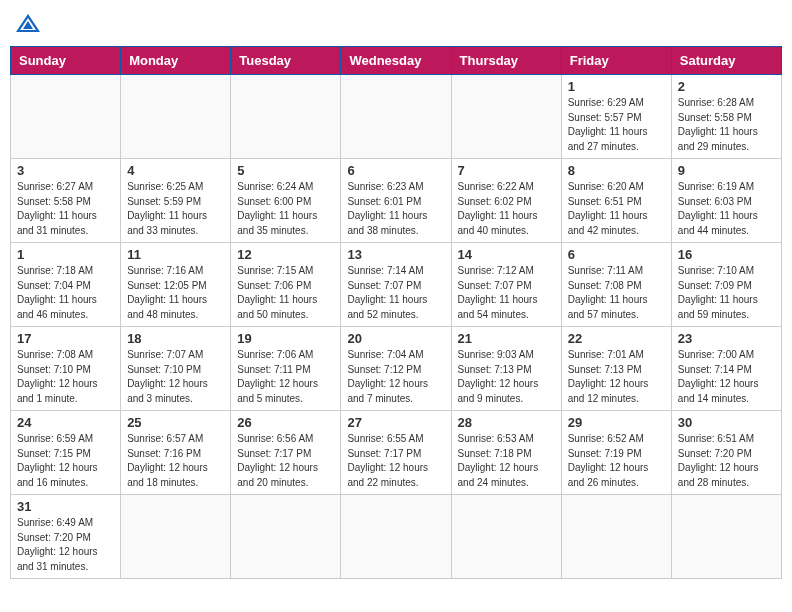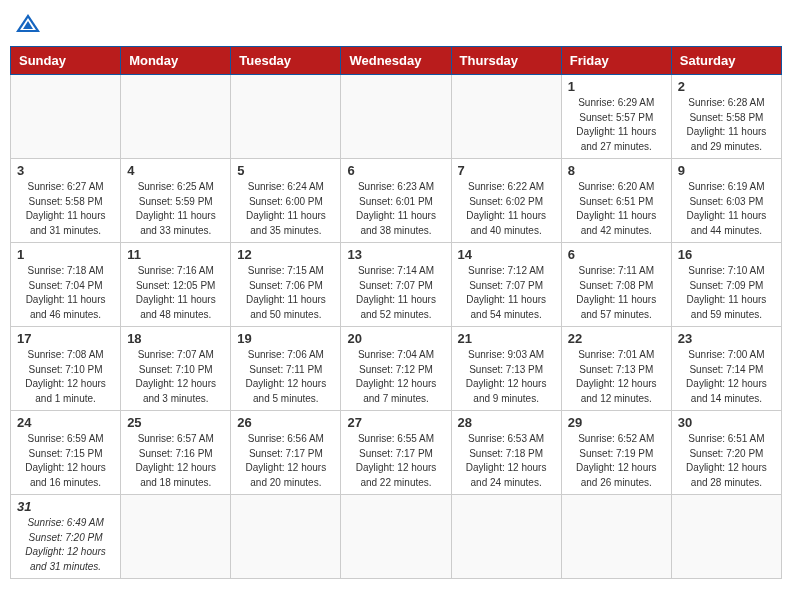--- a/index.html
+++ b/index.html
@@ -45,21 +45,21 @@
     .location-subtitle {
       font-size: 14px;
       color: #555;
     }
     .calendar {
       width: 100%;
       border-collapse: collapse;
       border: 1px solid #ccc;
     }
     .calendar th {
-      background-color: #b91c1c;
+      background-color: #be185d;
       color: #fff;
       text-align: left;
       padding: 6px 8px;
       font-size: 13px;
       font-weight: bold;
       border: 1px solid #1255a0;
     }
     .calendar td {
       border: 1px solid #ccc;
       vertical-align: top;
@@ -78,25 +78,23 @@
       font-size: 13px;
       font-weight: bold;
       color: #333;
       display: block;
       margin-bottom: 2px;
     }
     .day-info {
       font-size: 10px;
       color: #333;
       line-height: 1.45;
-      text-align: center;
     }
     .calendar tr:last-child td {
       border-bottom: 1px solid #ccc;
-      font-style: italic;
     }
   </style>
 </head>
 <body>
 
 <div class="header-area">
   <div class="logo-area">
     <svg class="logo-icon" viewBox="0 0 28 28">
       <rect x="0" y="0" width="28" height="28" fill="white"></rect>
 

